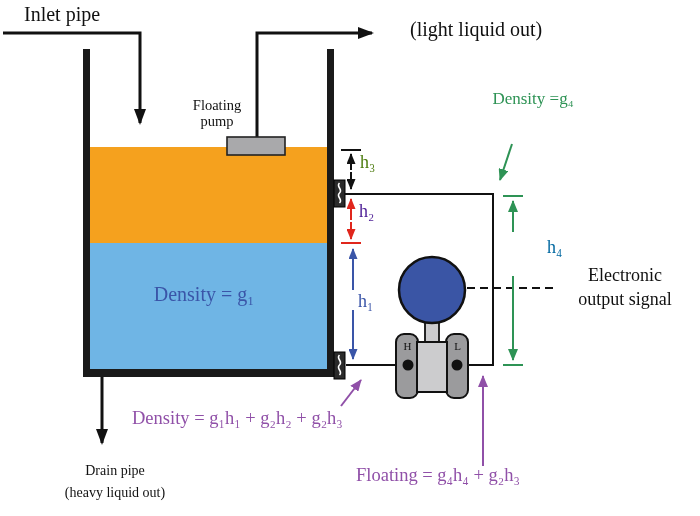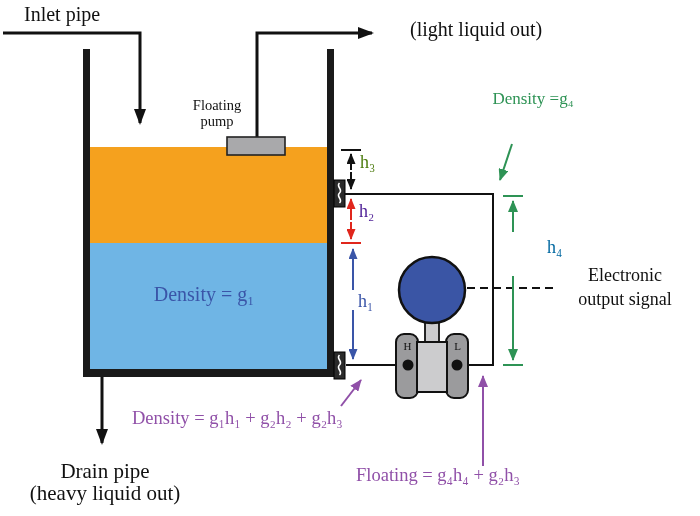--- a/index.html
+++ b/index.html
@@ -17,21 +17,21 @@
   .t-lightliq{left:120px;top:169px;width:172px;font-size:20px;line-height:28px;color:#E0261C;}
   .t-heavyliq{left:118px;top:280px;width:172px;font-size:20px;line-height:28px;color:#3A55A8;}
   .t-h3{left:360px;top:152px;font-size:18px;color:#4d7c0f;}
   .t-h2{left:359px;top:201px;font-size:18px;color:#4c1d95;}
   .t-h1{left:346px;top:291px;font-size:18px;color:#3A55A8;margin-left:12px;}
   .t-h4{left:499px;top:237px;font-size:18px;color:#0369a1;margin-left:48px;}
   .t-fill{left:458px;top:88px;width:150px;font-size:17px;line-height:22px;color:#2E9355;}
   .t-elec{left:550px;top:263px;width:150px;font-size:18px;line-height:24px;}
   .t-p1{left:132px;top:408px;font-size:18.5px;color:#9050A8;}
   .t-p2{left:356px;top:465px;font-size:18.5px;color:#9050A8;}
-  .t-drain{left:10px;top:460px;width:190px;font-size:21px;line-height:22px;}
+  .t-drain{left:20px;top:460px;width:190px;font-size:14px;line-height:22px;}
   .t-H{left:400px;top:340px;width:15px;font-size:11px;text-align:center;}
   .t-L{left:450px;top:340px;width:15px;font-size:11px;text-align:center;}
 </style>
 </head>
 <body>
 
 <div id="stage">
 
   <svg id="linework" width="700" height="516" viewBox="0 0 700 516">
     <defs>

